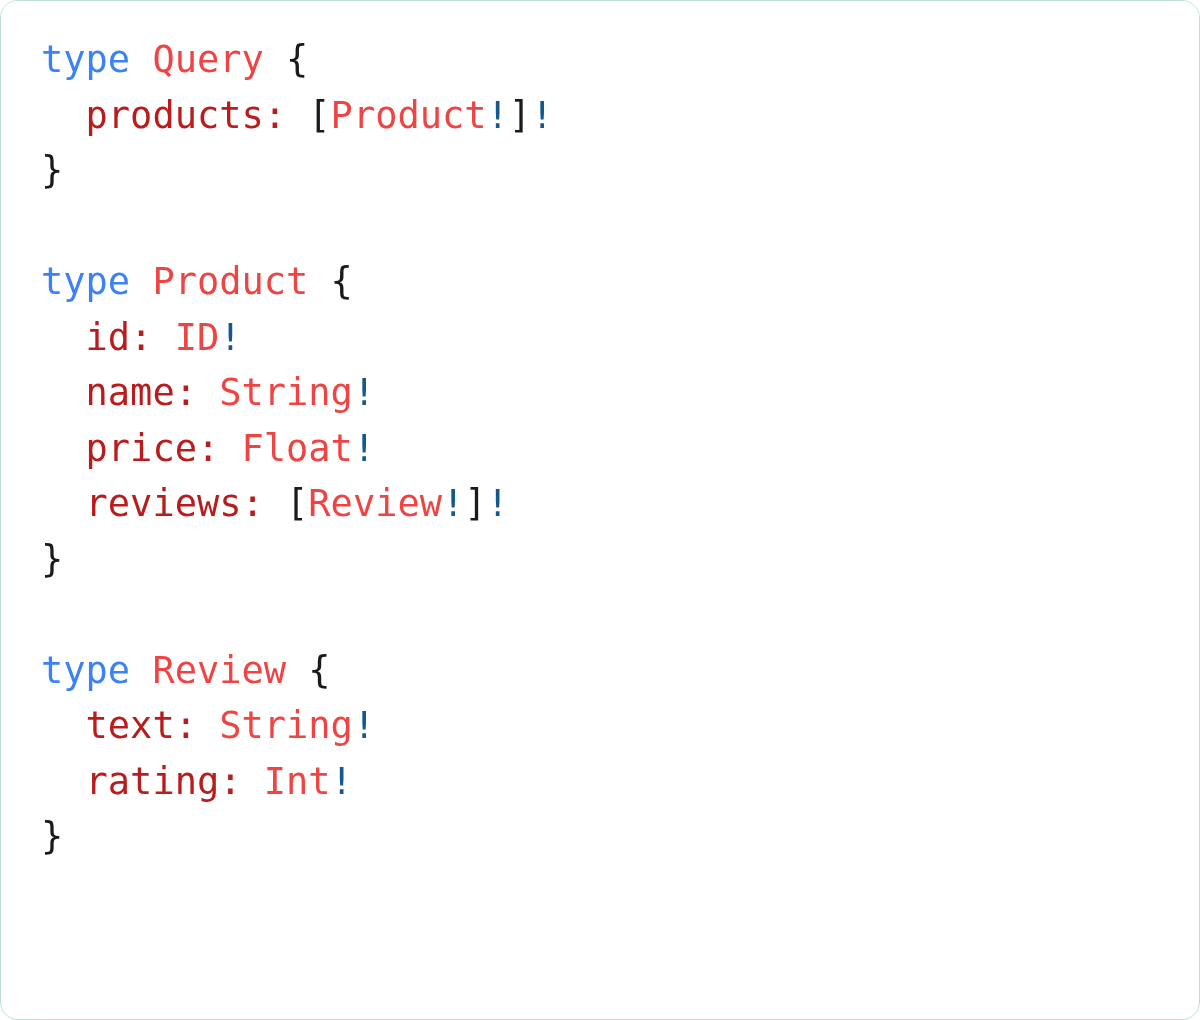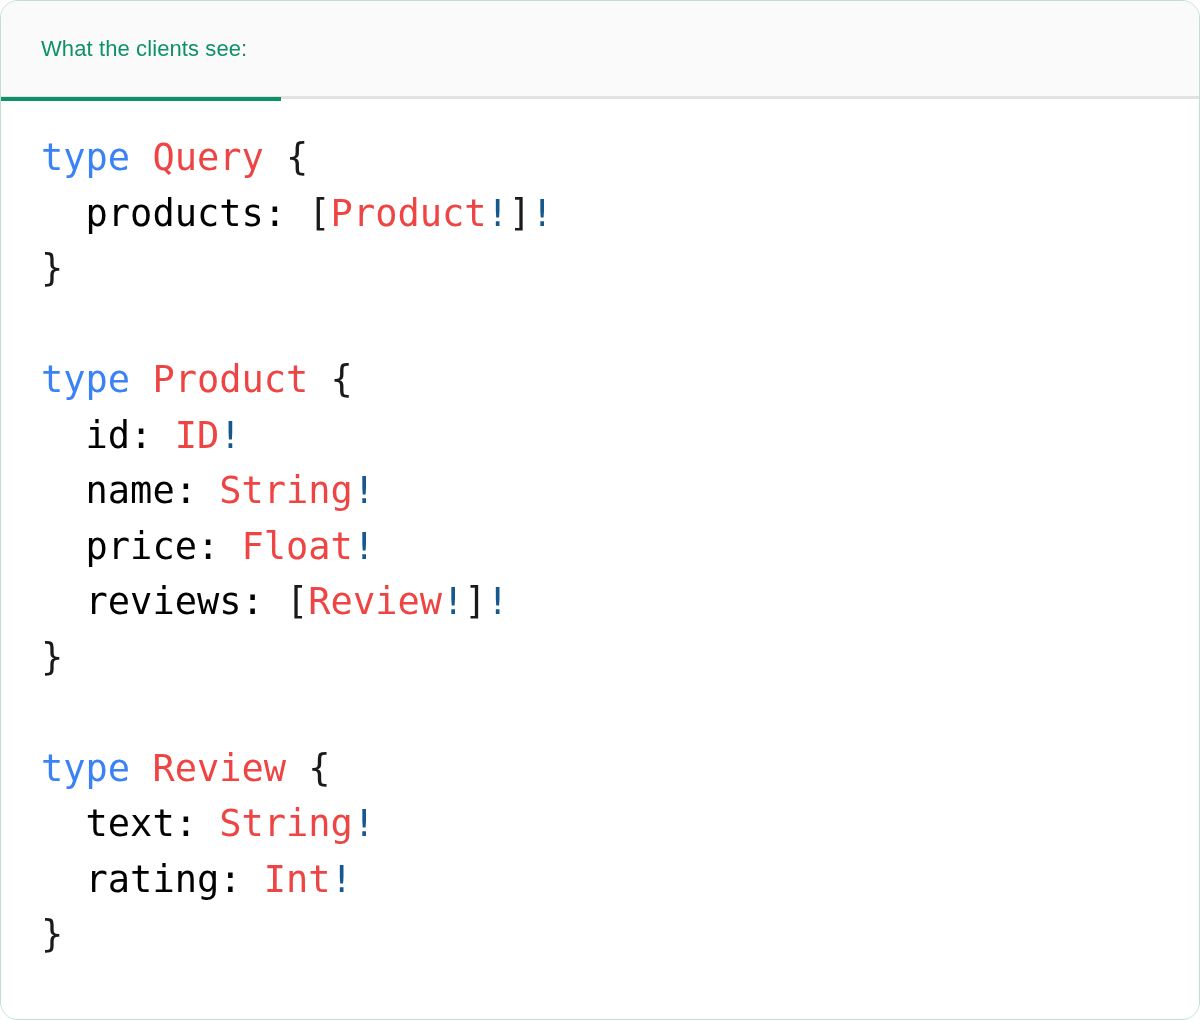--- a/index.html
+++ b/index.html
@@ -76,32 +76,27 @@
     font-family: "DejaVu Sans Mono", monospace;
     font-size: 37px;
     line-height: 55.5px;
     color: #1a1a1a;
     white-space: pre;
     -webkit-font-smoothing: antialiased;
   }
   .ln { display: block; min-height: 55.5px; }
   .kw   { color: #3b82f6; }   
   .tn   { color: #ef4444; }   
-  .fld  { color: #000000; }   
+  .fld  { color: #b91c1c; }   
   .bang { color: #15578f; }   
   .pun  { color: #1a1a1a; }   
 </style>
 </head>
 <body>
 
 <div class="card">
 
-  <div class="tabstrip">
-    <div class="tab active">
-      <span class="tab-label">What the clients see:</span>
-    </div>
-  </div>
 
   <div class="code-body">
     <pre class="code"><span class="ln"><span class="kw">type</span><span class="pun"> </span><span class="tn">Query</span><span class="pun"> {</span></span><span class="ln"><span class="fld">  products:</span><span class="pun"> [</span><span class="tn">Product</span><span class="bang">!</span><span class="pun">]</span><span class="bang">!</span></span><span class="ln"><span class="pun">}</span></span><span class="ln">&nbsp;</span><span class="ln"><span class="kw">type</span><span class="pun"> </span><span class="tn">Product</span><span class="pun"> {</span></span><span class="ln"><span class="fld">  id:</span><span class="pun"> </span><span class="tn">ID</span><span class="bang">!</span></span><span class="ln"><span class="fld">  name:</span><span class="pun"> </span><span class="tn">String</span><span class="bang">!</span></span><span class="ln"><span class="fld">  price:</span><span class="pun"> </span><span class="tn">Float</span><span class="bang">!</span></span><span class="ln"><span class="fld">  reviews:</span><span class="pun"> [</span><span class="tn">Review</span><span class="bang">!</span><span class="pun">]</span><span class="bang">!</span></span><span class="ln"><span class="pun">}</span></span><span class="ln">&nbsp;</span><span class="ln"><span class="kw">type</span><span class="pun"> </span><span class="tn">Review</span><span class="pun"> {</span></span><span class="ln"><span class="fld">  text:</span><span class="pun"> </span><span class="tn">String</span><span class="bang">!</span></span><span class="ln"><span class="fld">  rating:</span><span class="pun"> </span><span class="tn">Int</span><span class="bang">!</span></span><span class="ln"><span class="pun">}</span></span></pre>
   </div>
 
 </div>
 
 </body></html>

